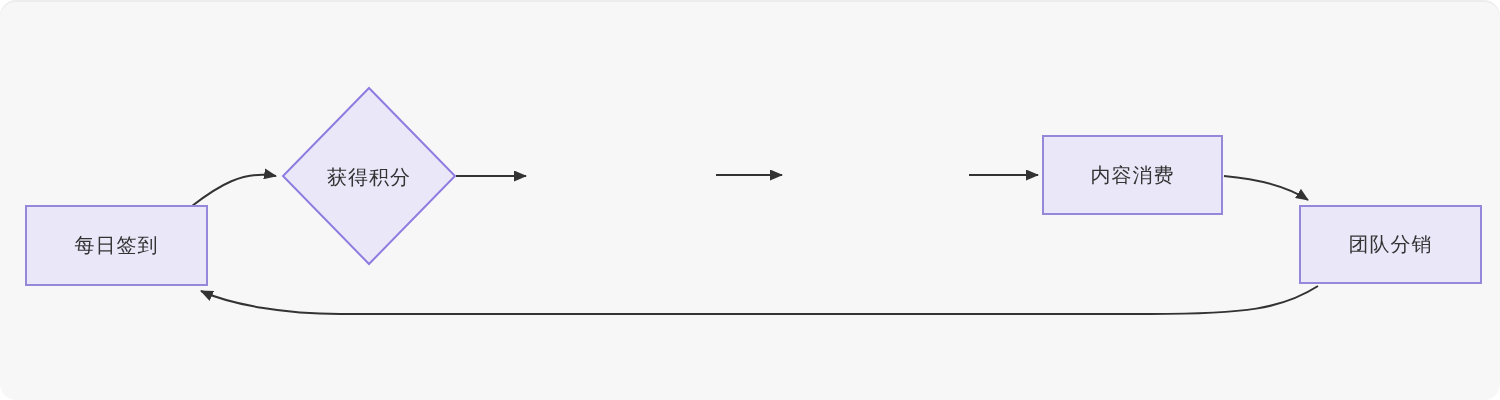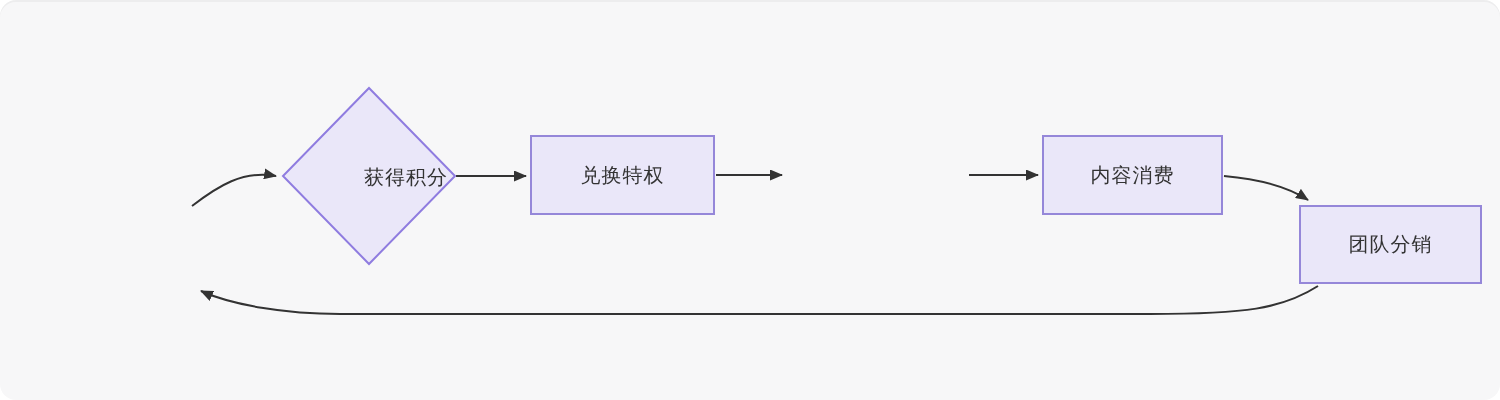--- a/index.html
+++ b/index.html
@@ -46,21 +46,20 @@
   .node-label, .diamond-label {
     color: var(--text-color, #333333);
     font-size: 20px;
     letter-spacing: 1px;
     white-space: nowrap;
     user-select: none;
   }
   .diamond-label {
     position: absolute;
     transform: translate(-50%, -50%);
-    margin-left: 37px;
   }
 </style>
 </head>
 <body>
 
 <div class="canvas">
 
   <svg class="layer" viewBox="0 0 1500 400">
     <defs>
       <marker id="arrowhead" markerUnits="userSpaceOnUse" markerWidth="13" markerHeight="11" refX="12" refY="5.5" orient="auto">
@@ -76,24 +75,24 @@
 
     <path class="edge" d="M 969 175 L 1038 175" marker-end="url(#arrowhead)"></path>
 
     <path class="edge" d="M 1224 176 C 1258 179, 1288 187, 1308 200" marker-end="url(#arrowhead)"></path>
 
     <path class="edge" d="M 1318 286 C 1282 309, 1245 314, 1150 314 L 340 314 C 285 314, 232 305, 201 291" marker-end="url(#arrowhead)"></path>
 
     <polygon class="shape-stroke" points="369,88 455,176 369,264 283,176"></polygon>
   </svg>
 
+  <div class="node rect" style="left:25px; top:205px; width:183px; height:81px;">
+    <span class="node-label">每日签到</span>
+  </div>
 
-  <div class="node rect" style="left:530px; top:135px; width:185px; height:80px;">
-    <span class="node-label">兑换特权</span>
-  </div>
 
 
   <div class="node rect" style="left:1299px; top:205px; width:183px; height:79px;">
     <span class="node-label">团队分销</span>
   </div>
 
   <div class="node rect" style="left:1042px; top:135px; width:181px; height:80px;">
     <span class="node-label">内容消费</span>
   </div>
 

